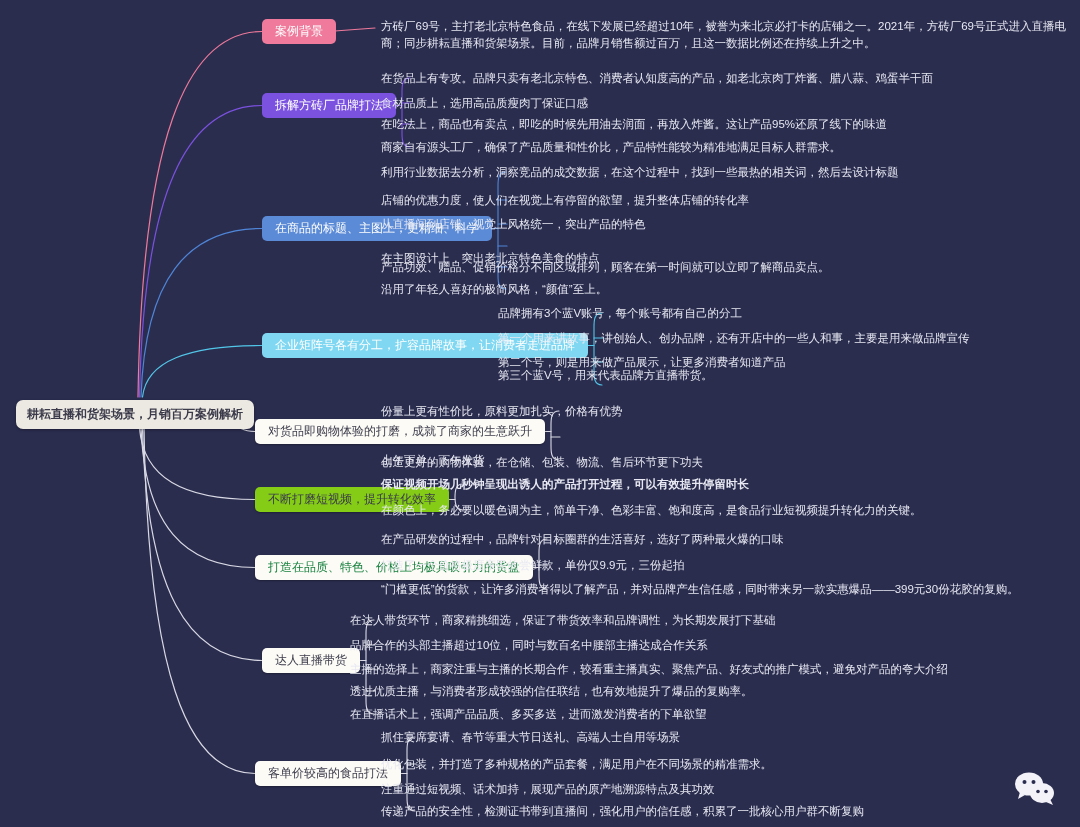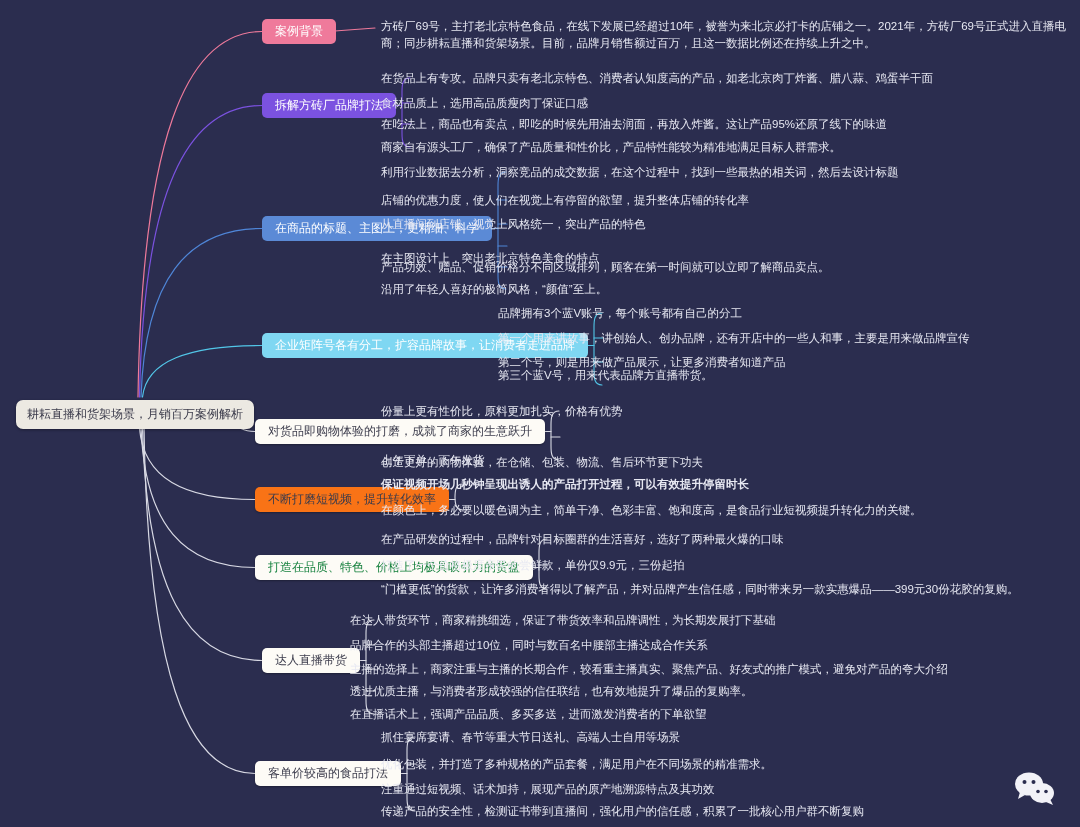--- a/index.html
+++ b/index.html
@@ -18,20 +18,21 @@
     padding:5px 13px;
     font-size:12px;
     line-height:1.25;
     white-space:nowrap;
     box-sizing:border-box;
   }
   .root{
     background:#ece9e2;color:#3a3a4a;
     font-size:12px;border-radius:7px;padding:7px 11px;
     box-shadow:0 1px 3px rgba(0,0,0,.35);
+    font-weight:bold;
   }
   .branch{color:#ffffff;font-size:12px;}
   .branch.plain{
     background:#fdfbf6;color:#3b3b4b;
     border-radius:5px;
     box-shadow:0 1px 2px rgba(0,0,0,.3);
   }
   .leaf{
     position:absolute;
     color:#e7e8f2;
@@ -131,21 +132,21 @@
       <div class="leaf" style="left: 381px; top: 281px;">沿用了年轻人喜好的极简风格，“颜值”至上。</div>
       <div class="node branch" style="left: 262px; top: 333px; background: rgb(127, 215, 242); color: rgb(255, 255, 255);">企业矩阵号各有分工，扩容品牌故事，让消费者走进品牌</div>
       <div class="leaf" style="left: 498px; top: 305px;">品牌拥有3个蓝V账号，每个账号都有自己的分工</div>
       <div class="leaf" style="left: 498px; top: 330px;">第一个用来讲故事，讲创始人、创办品牌，还有开店中的一些人和事，主要是用来做品牌宣传</div>
       <div class="leaf" style="left: 498px; top: 354px;">第二个号，则是用来做产品展示，让更多消费者知道产品</div>
       <div class="leaf" style="left: 498px; top: 367px;">第三个蓝V号，用来代表品牌方直播带货。</div>
       <div class="node branch plain" style="left: 255px; top: 419px; background: rgb(253, 251, 246); color: rgb(59, 59, 75);">对货品即购物体验的打磨，成就了商家的生意跃升</div>
       <div class="leaf" style="left: 381px; top: 403px;">份量上更有性价比，原料更加扎实，价格有优势</div>
       <div class="leaf" style="left: 381px; top: 454px;">创造更好的购物体验，在仓储、包装、物流、售后环节更下功夫</div>
       <div class="leaf" style="left: 381px; top: 452px;">上午下单，下午发货</div>
-      <div class="node branch plain" style="left: 255px; top: 487px; background: #f97316; color: rgb(59, 59, 75);">不断打磨短视频，提升转化效率</div>
+      <div class="node branch plain" style="left: 255px; top: 487px; background: #84cc16; color: rgb(59, 59, 75);">不断打磨短视频，提升转化效率</div>
       <div class="leaf" style="left: 381px; top: 476px; font-weight: bold;">保证视频开场几秒钟呈现出诱人的产品打开过程，可以有效提升停留时长</div>
       <div class="leaf" style="left: 381px; top: 502px;">在颜色上，务必要以暖色调为主，简单干净、色彩丰富、饱和度高，是食品行业短视频提升转化力的关键。</div>
       <div class="node branch plain" style="left: 255px; top: 555px; background: rgb(253, 251, 246); color: #15803d;">打造在品质、特色、价格上均极具吸引力的货盘</div>
       <div class="leaf" style="left: 381px; top: 531px;">在产品研发的过程中，品牌针对目标圈群的生活喜好，选好了两种最火爆的口味</div>
       <div class="leaf" style="left: 381px; top: 557px;">打造了一个价格极度亲民的尝鲜款，单份仅9.9元，三份起拍</div>
       <div class="leaf" style="left: 381px; top: 581px;">“门槛更低”的货款，让许多消费者得以了解产品，并对品牌产生信任感，同时带来另一款实惠爆品——399元30份花胶的复购。</div>
       <div class="node branch plain" style="left: 262px; top: 648px; background: rgb(253, 251, 246); color: rgb(59, 59, 75);">达人直播带货</div>
       <div class="leaf" style="left: 350px; top: 612px;">在达人带货环节，商家精挑细选，保证了带货效率和品牌调性，为长期发展打下基础</div>
       <div class="leaf" style="left: 350px; top: 637px;">品牌合作的头部主播超过10位，同时与数百名中腰部主播达成合作关系</div>
       <div class="leaf" style="left: 350px; top: 661px;">主播的选择上，商家注重与主播的长期合作，较看重主播真实、聚焦产品、好友式的推广模式，避免对产品的夸大介绍</div>

